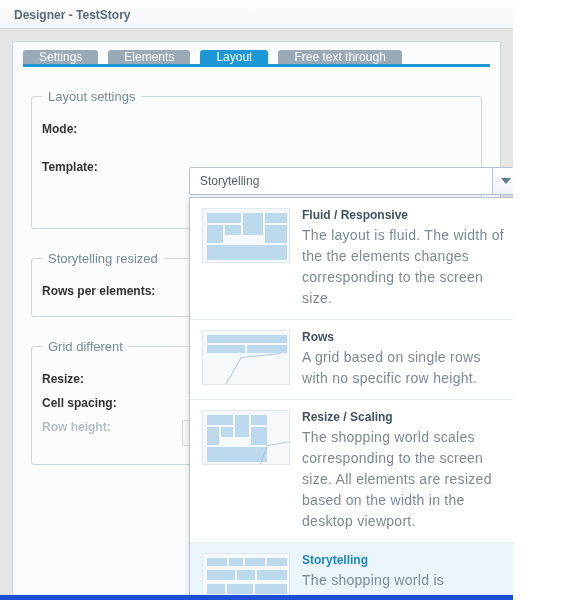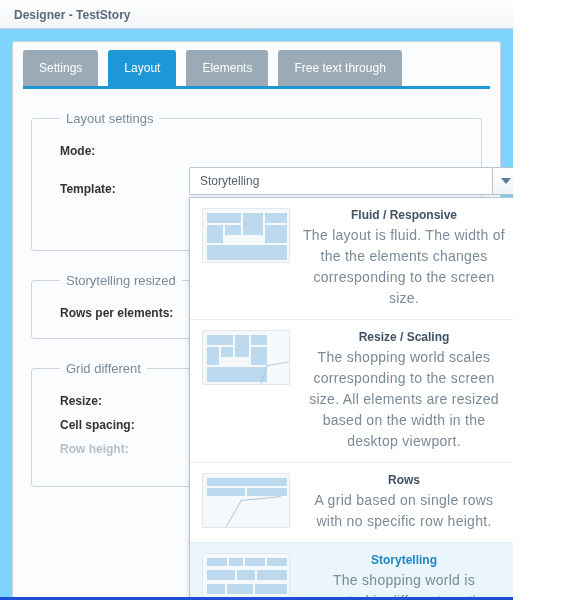--- a/index.html
+++ b/index.html
@@ -7,22 +7,22 @@
     margin: 0;
     font-family: Arial, Helvetica, sans-serif;
     font-size: 12px;
     background: #fff;
     color: #333;
     width: 563px;
   }
   .window {
     width: 513px;
     height: 600px;
-    background: #7dd3fc;
-    border-bottom: 3px solid #1d4ed8;
+    background: #e5e5e5;
+    border-bottom: 5px solid #1d4ed8;
     position: relative;
     overflow: hidden;
   }
   .titlebar {
     padding: 8px 14px 6px;
     background: linear-gradient(#fefefe, #f2f5f7);
     border-bottom: 1px solid #cdd6dd;
     color: #5a6a7a;
     font-weight: bold;
     font-size: 12px;
@@ -36,36 +36,36 @@
     height: 560px;
     position: relative;
   }
   .tabbar {
     display: flex;
     gap: 10px;
     border-bottom: 3px solid #1e97d6;
     padding-bottom: 0;
   }
   .tab {
-    padding: 11px 16px;
+    padding: 0 16px;
     background: #9aaab7;
     color: #fff;
     border-radius: 3px 3px 0 0;
     font-size: 12px;
     cursor: pointer;
   }
   .tab.active {
     background: #1e97d6;
   }
 
   fieldset.group {
     border: 1px solid #cdd6dd;
     border-radius: 3px;
     margin: 22px 8px 0;
-    padding: 14px 28px 18px;
+    padding: 14px 10px 18px;
   }
   fieldset.group legend {
     color: #7a8a99;
     font-size: 13px;
     padding: 0 6px;
   }
   .row {
     display: flex;
     align-items: flex-start;
     margin-top: 10px;
@@ -134,21 +134,20 @@
     border: 1px solid #b7c4d0;
     background: #fff;
     box-shadow: 0 2px 6px rgba(0,0,0,.15);
   }
   .combo-item {
     display: flex;
     gap: 12px;
     padding: 10px 12px;
     border-top: 1px solid #e6ebef;
     cursor: pointer;
-    text-align: center;
   }
   .combo-item:first-child { border-top: none; }
   .combo-item.selected {
     background: #eaf5fc;
   }
   .thumb {
     width: 88px;
     height: 55px;
     flex-shrink: 0;
     background: #f6f9fb;
@@ -181,22 +180,22 @@
 <body>
 
 <div class="window">
 
   <div class="titlebar">Designer - TestStory</div>
 
   <div class="inner">
 
     <div class="tabbar">
       <div class="tab">Settings</div>
+      <div class="tab">Elements</div>
       <div class="tab active">Layout</div>
-      <div class="tab">Elements</div>
       <div class="tab">Free text through</div>
     </div>
 
     <fieldset class="group">
       <legend>Layout settings</legend>
       <div class="row">
         <label>Mode:</label>
         <div style="flex:1;height:28px"></div>
       </div>
       <div class="row">
@@ -247,50 +246,50 @@
             <div class="b" style="left:40px;top:4px;width:20px;height:22px"></div>
             <div class="b" style="left:62px;top:4px;width:22px;height:10px"></div>
             <div class="b" style="left:4px;top:16px;width:16px;height:18px"></div>
             <div class="b" style="left:22px;top:16px;width:16px;height:10px"></div>
             <div class="b" style="left:62px;top:16px;width:22px;height:18px"></div>
             <div class="b" style="left:4px;top:36px;width:80px;height:15px"></div>
           </div>
           <div class="opt-text">
             <div class="opt-title">Fluid / Responsive</div>
             <div class="opt-desc">The layout is fluid. The width of the the elements changes corresponding to the screen size.</div>
+          </div>
+        </div>
+
+        <div class="combo-item">
+          <div class="thumb">
+            <div class="b" style="left:4px;top:4px;width:80px;height:8px"></div>
+            <div class="b" style="left:4px;top:14px;width:38px;height:8px"></div>
+            <div class="b" style="left:44px;top:14px;width:40px;height:8px"></div>
+            <div style="position:absolute;left:30px;top:24px;width:40px;height:28px;border-left:1px solid #a8c4d9;border-top:1px solid #a8c4d9;transform:skew(-30deg,-6deg);background:#f6f9fb"></div>
+          </div>
+          <div class="opt-text">
+            <div class="opt-title">Rows</div>
+            <div class="opt-desc">A grid based on single rows with no specific row height.</div>
           </div>
         </div>
 
         <div class="combo-item">
           <div class="thumb">
             <div class="b" style="left:4px;top:4px;width:26px;height:10px"></div>
             <div class="b" style="left:32px;top:4px;width:14px;height:22px"></div>
             <div class="b" style="left:48px;top:4px;width:16px;height:10px"></div>
             <div class="b" style="left:4px;top:16px;width:12px;height:18px"></div>
             <div class="b" style="left:18px;top:16px;width:12px;height:10px"></div>
             <div class="b" style="left:48px;top:16px;width:16px;height:18px"></div>
             <div class="b" style="left:4px;top:36px;width:60px;height:15px"></div>
             <div style="position:absolute;left:60px;top:32px;width:26px;height:22px;border-left:1px solid #a8c4d9;border-top:1px solid #a8c4d9;transform:skew(-20deg,-10deg)"></div>
           </div>
           <div class="opt-text">
             <div class="opt-title">Resize / Scaling</div>
             <div class="opt-desc">The shopping world scales corresponding to the screen size. All elements are resized based on the width in the desktop viewport.</div>
-          </div>
-        </div>
-
-        <div class="combo-item">
-          <div class="thumb">
-            <div class="b" style="left:4px;top:4px;width:80px;height:8px"></div>
-            <div class="b" style="left:4px;top:14px;width:38px;height:8px"></div>
-            <div class="b" style="left:44px;top:14px;width:40px;height:8px"></div>
-            <div style="position:absolute;left:30px;top:24px;width:40px;height:28px;border-left:1px solid #a8c4d9;border-top:1px solid #a8c4d9;transform:skew(-30deg,-6deg);background:#f6f9fb"></div>
-          </div>
-          <div class="opt-text">
-            <div class="opt-title">Rows</div>
-            <div class="opt-desc">A grid based on single rows with no specific row height.</div>
           </div>
         </div>
 
         <div class="combo-item selected">
           <div class="thumb">
             <div class="b" style="left:4px;top:4px;width:20px;height:8px"></div>
             <div class="b" style="left:26px;top:4px;width:14px;height:8px"></div>
             <div class="b" style="left:42px;top:4px;width:20px;height:8px"></div>
             <div class="b" style="left:64px;top:4px;width:20px;height:8px"></div>
             <div class="b" style="left:4px;top:16px;width:28px;height:10px"></div>

